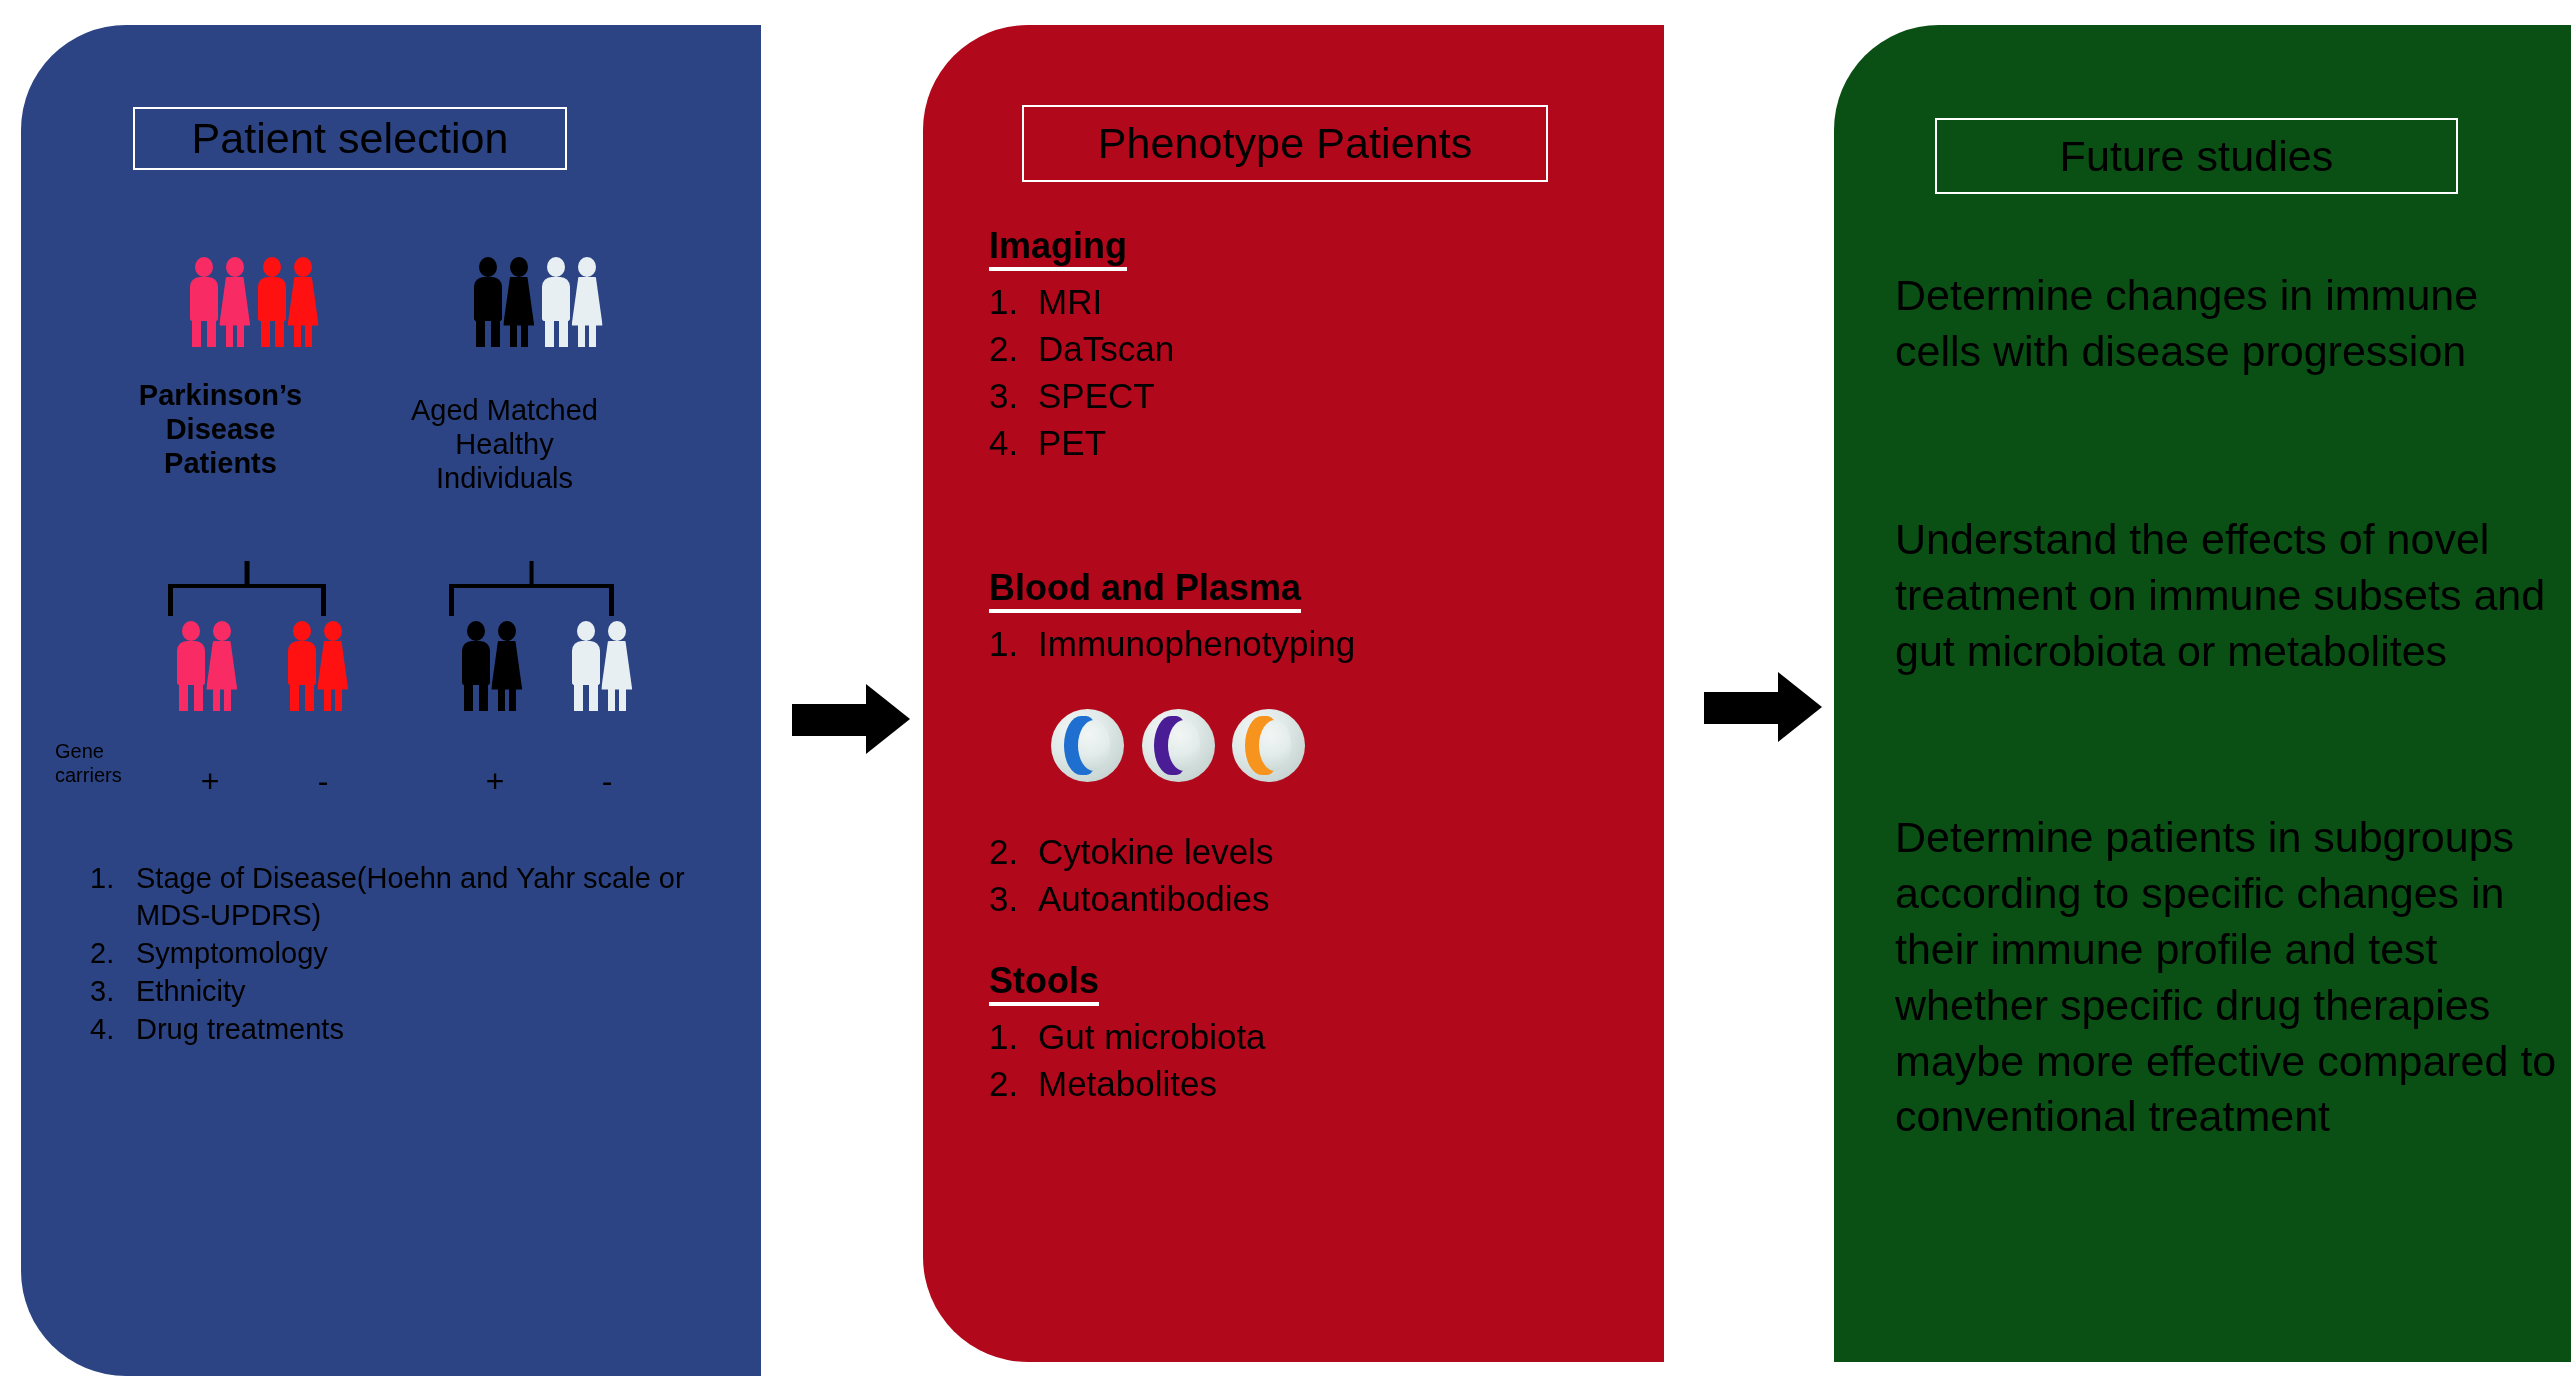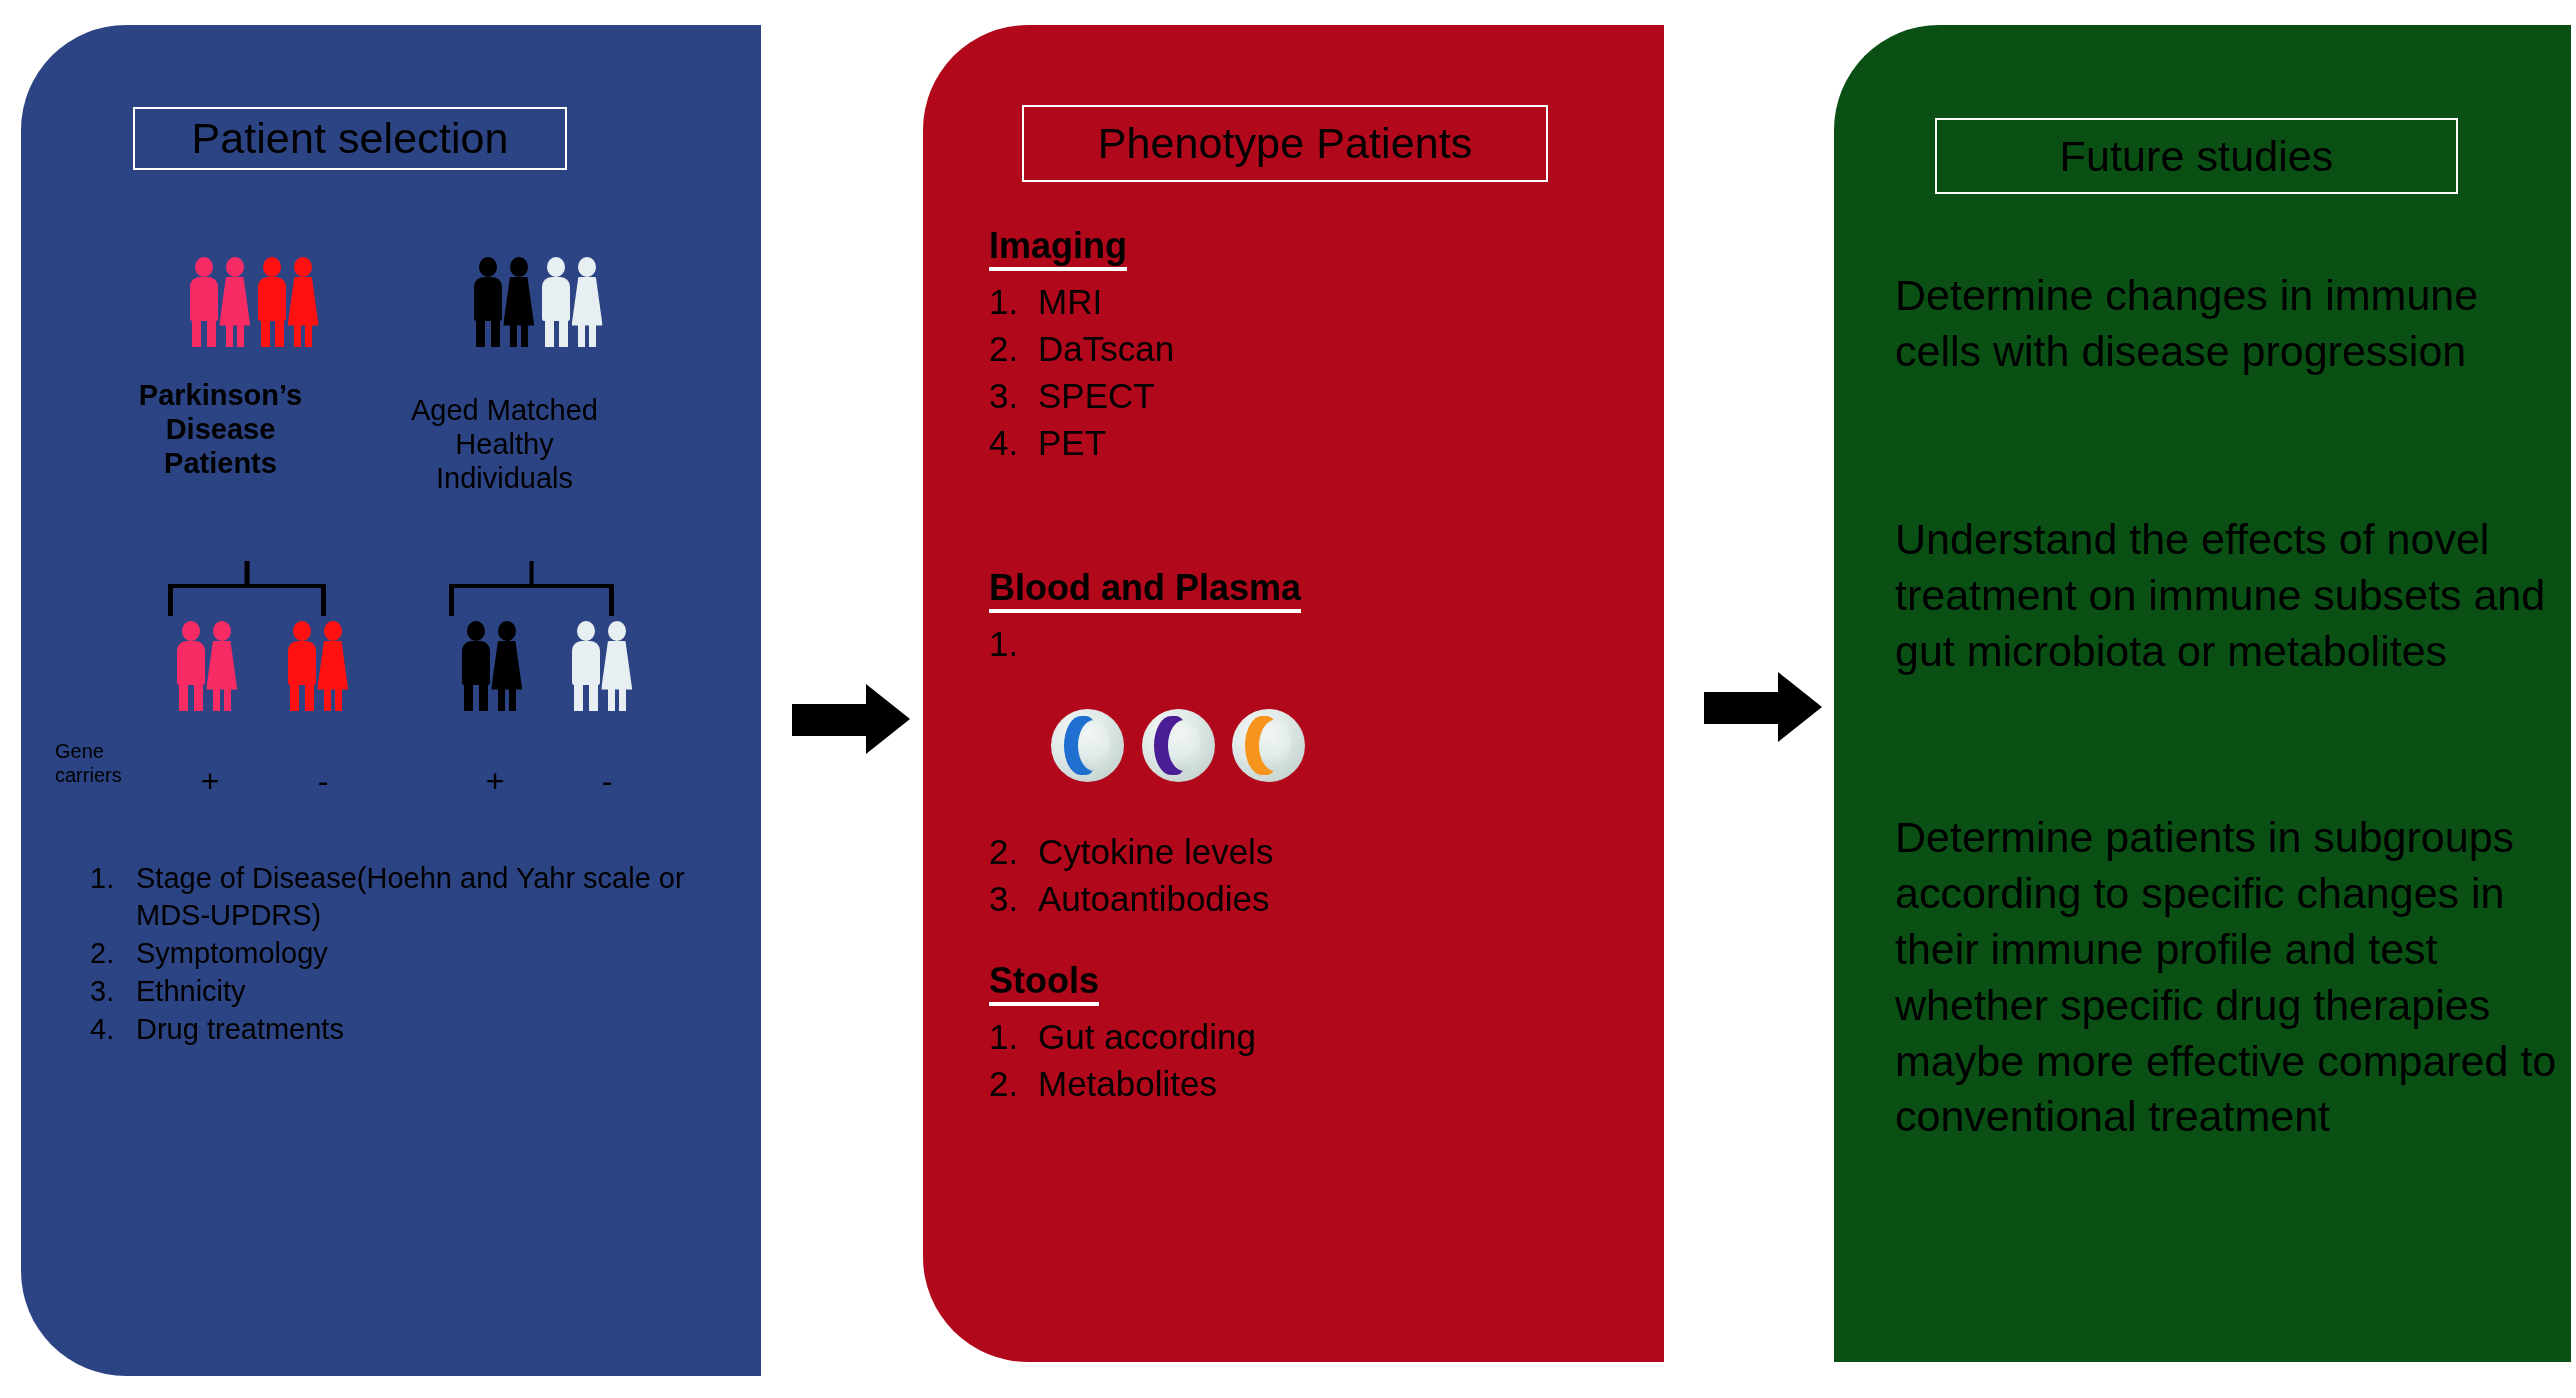--- a/index.html
+++ b/index.html
@@ -287,20 +287,21 @@
         <span>PET</span>
       </li>
   </ol>
 </div>
 
 <div class="sec" style="top:568px;">
   <h3>Blood and Plasma</h3>
   <ol>
     <li>
         <span class="n">1.</span>
+        <span>Immunophenotyping</span>
       </li>
   </ol>
 </div>
 
 <div class="cells">
   <div class="cell">
       <div class="nucleus" style="background:#1F6FD0"></div>
     </div>
   <div class="cell">
       <div class="nucleus" style="background:#4A1C96"></div>
@@ -321,21 +322,21 @@
         <span>Autoantibodies</span>
       </li>
   </ol>
 </div>
 
 <div class="sec" style="top:961px;">
   <h3>Stools</h3>
   <ol>
     <li>
         <span class="n">1.</span>
-        <span>Gut according</span>
+        <span>Gut microbiota</span>
       </li>
     <li>
         <span class="n">2.</span>
         <span>Metabolites</span>
       </li>
   </ol>
 </div>
 
 <div class="arrow" style="left:1704px;top:672px;width:118px;">
   <div class="shaft" style="width:76px;"></div>

